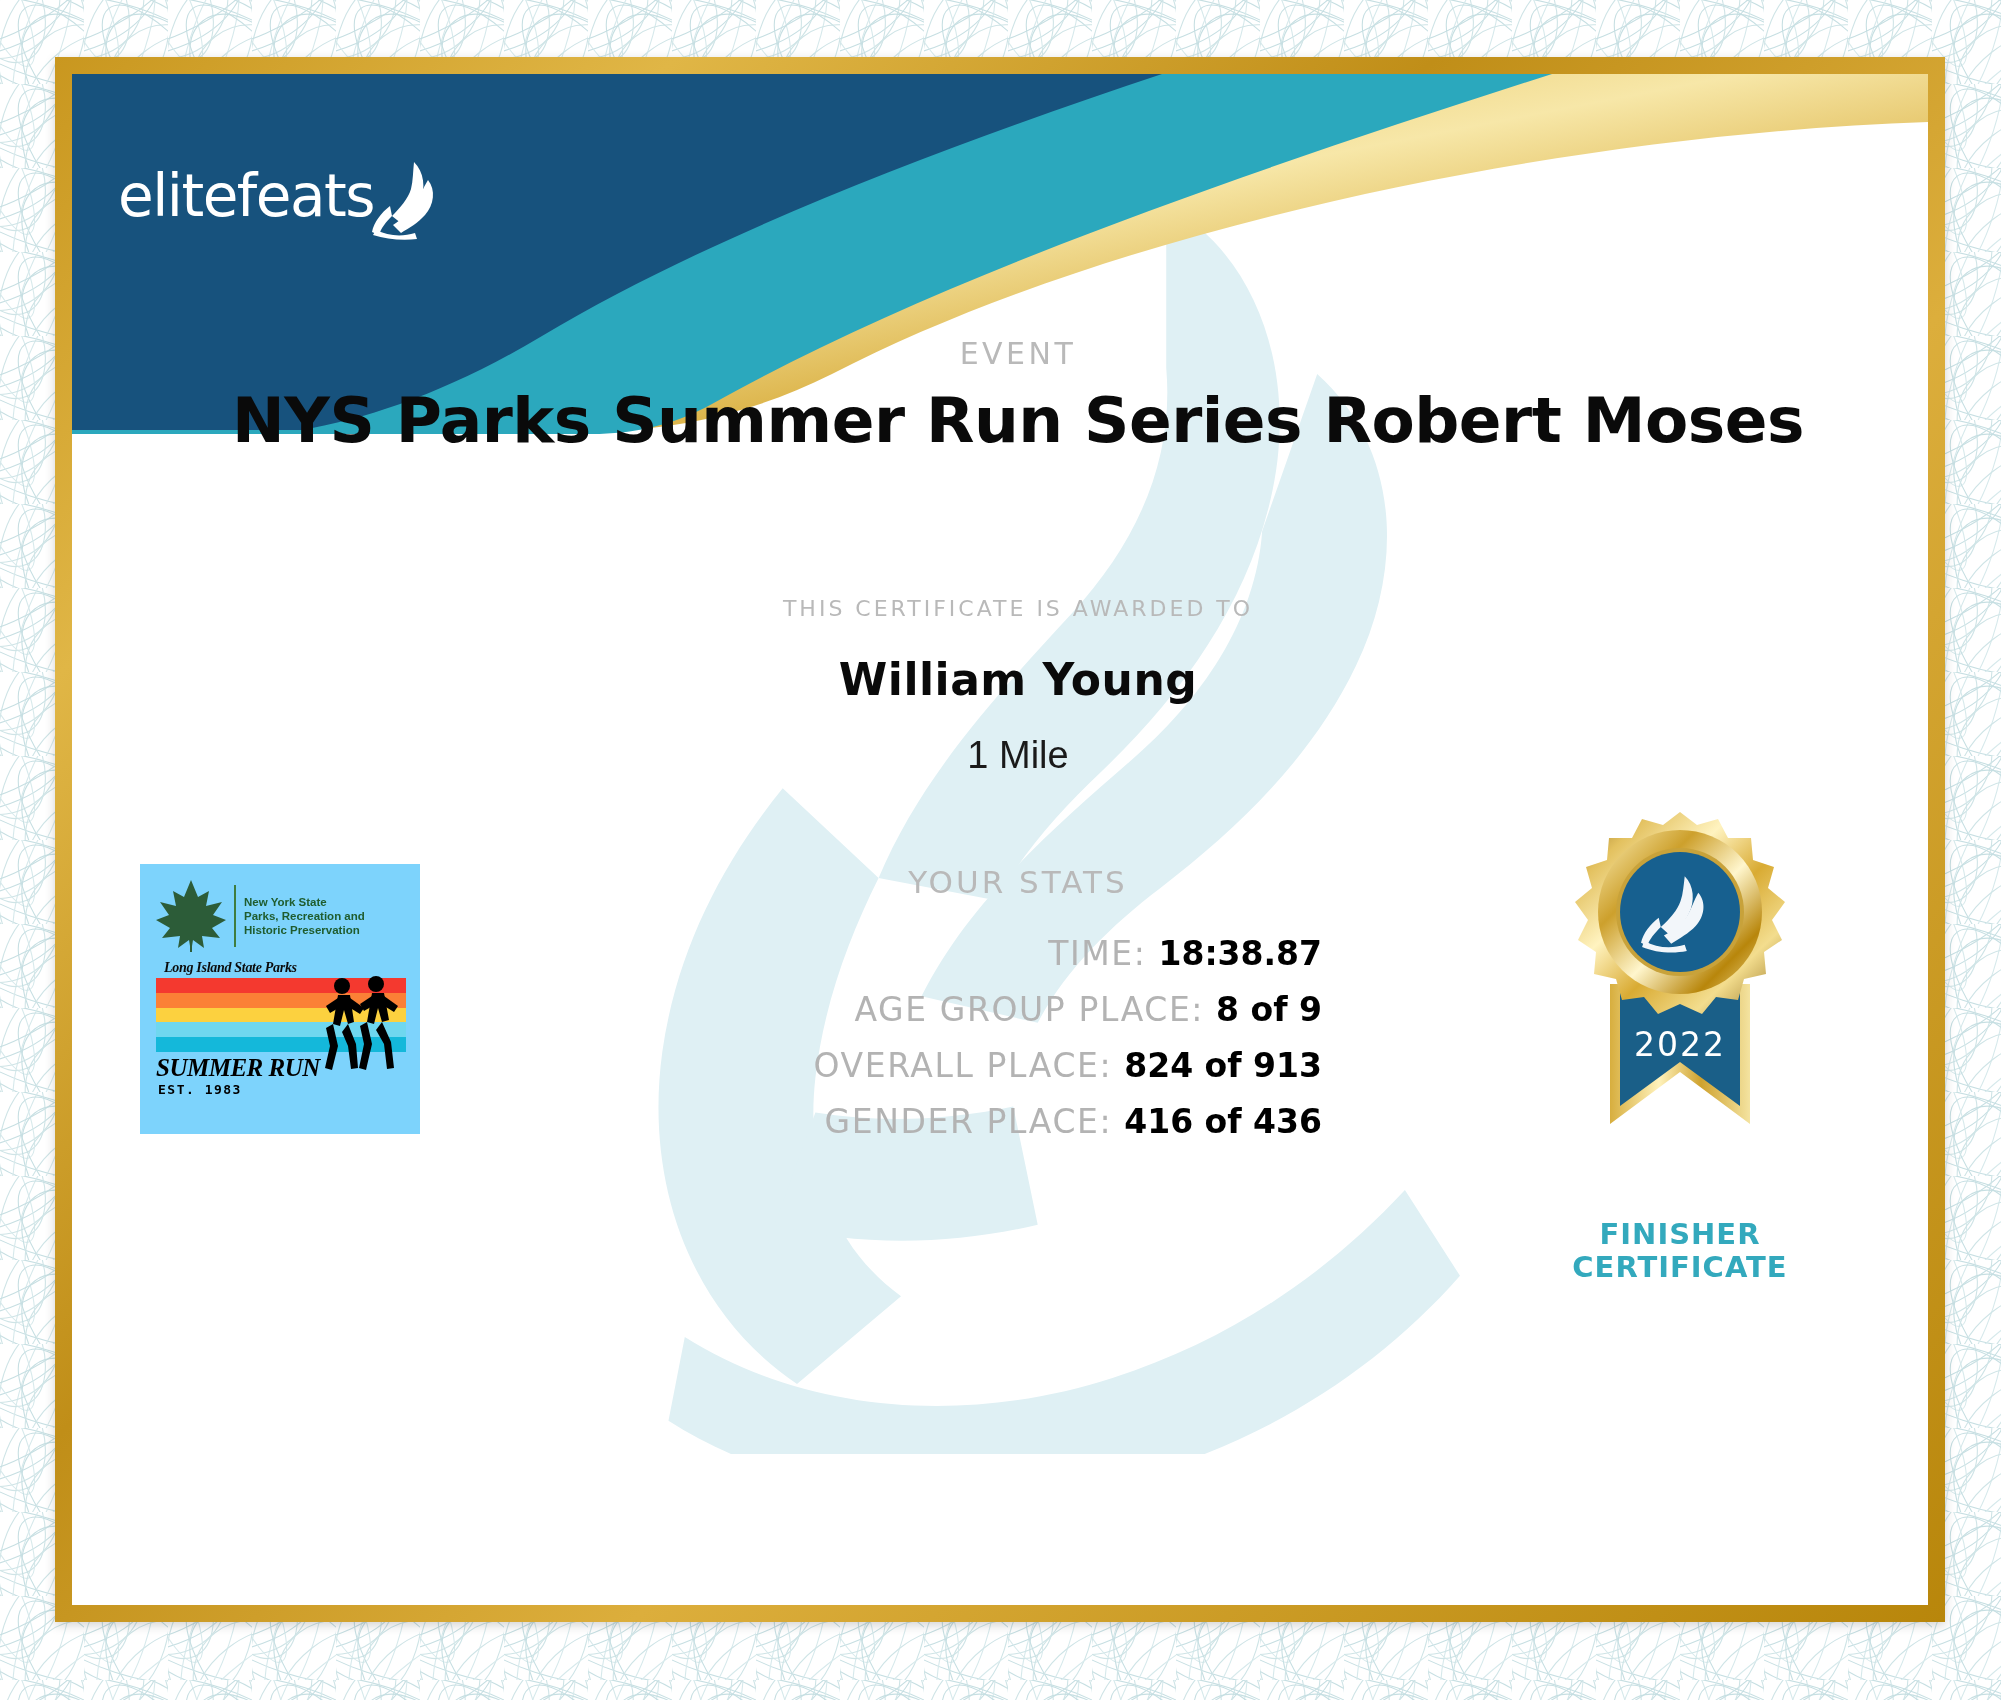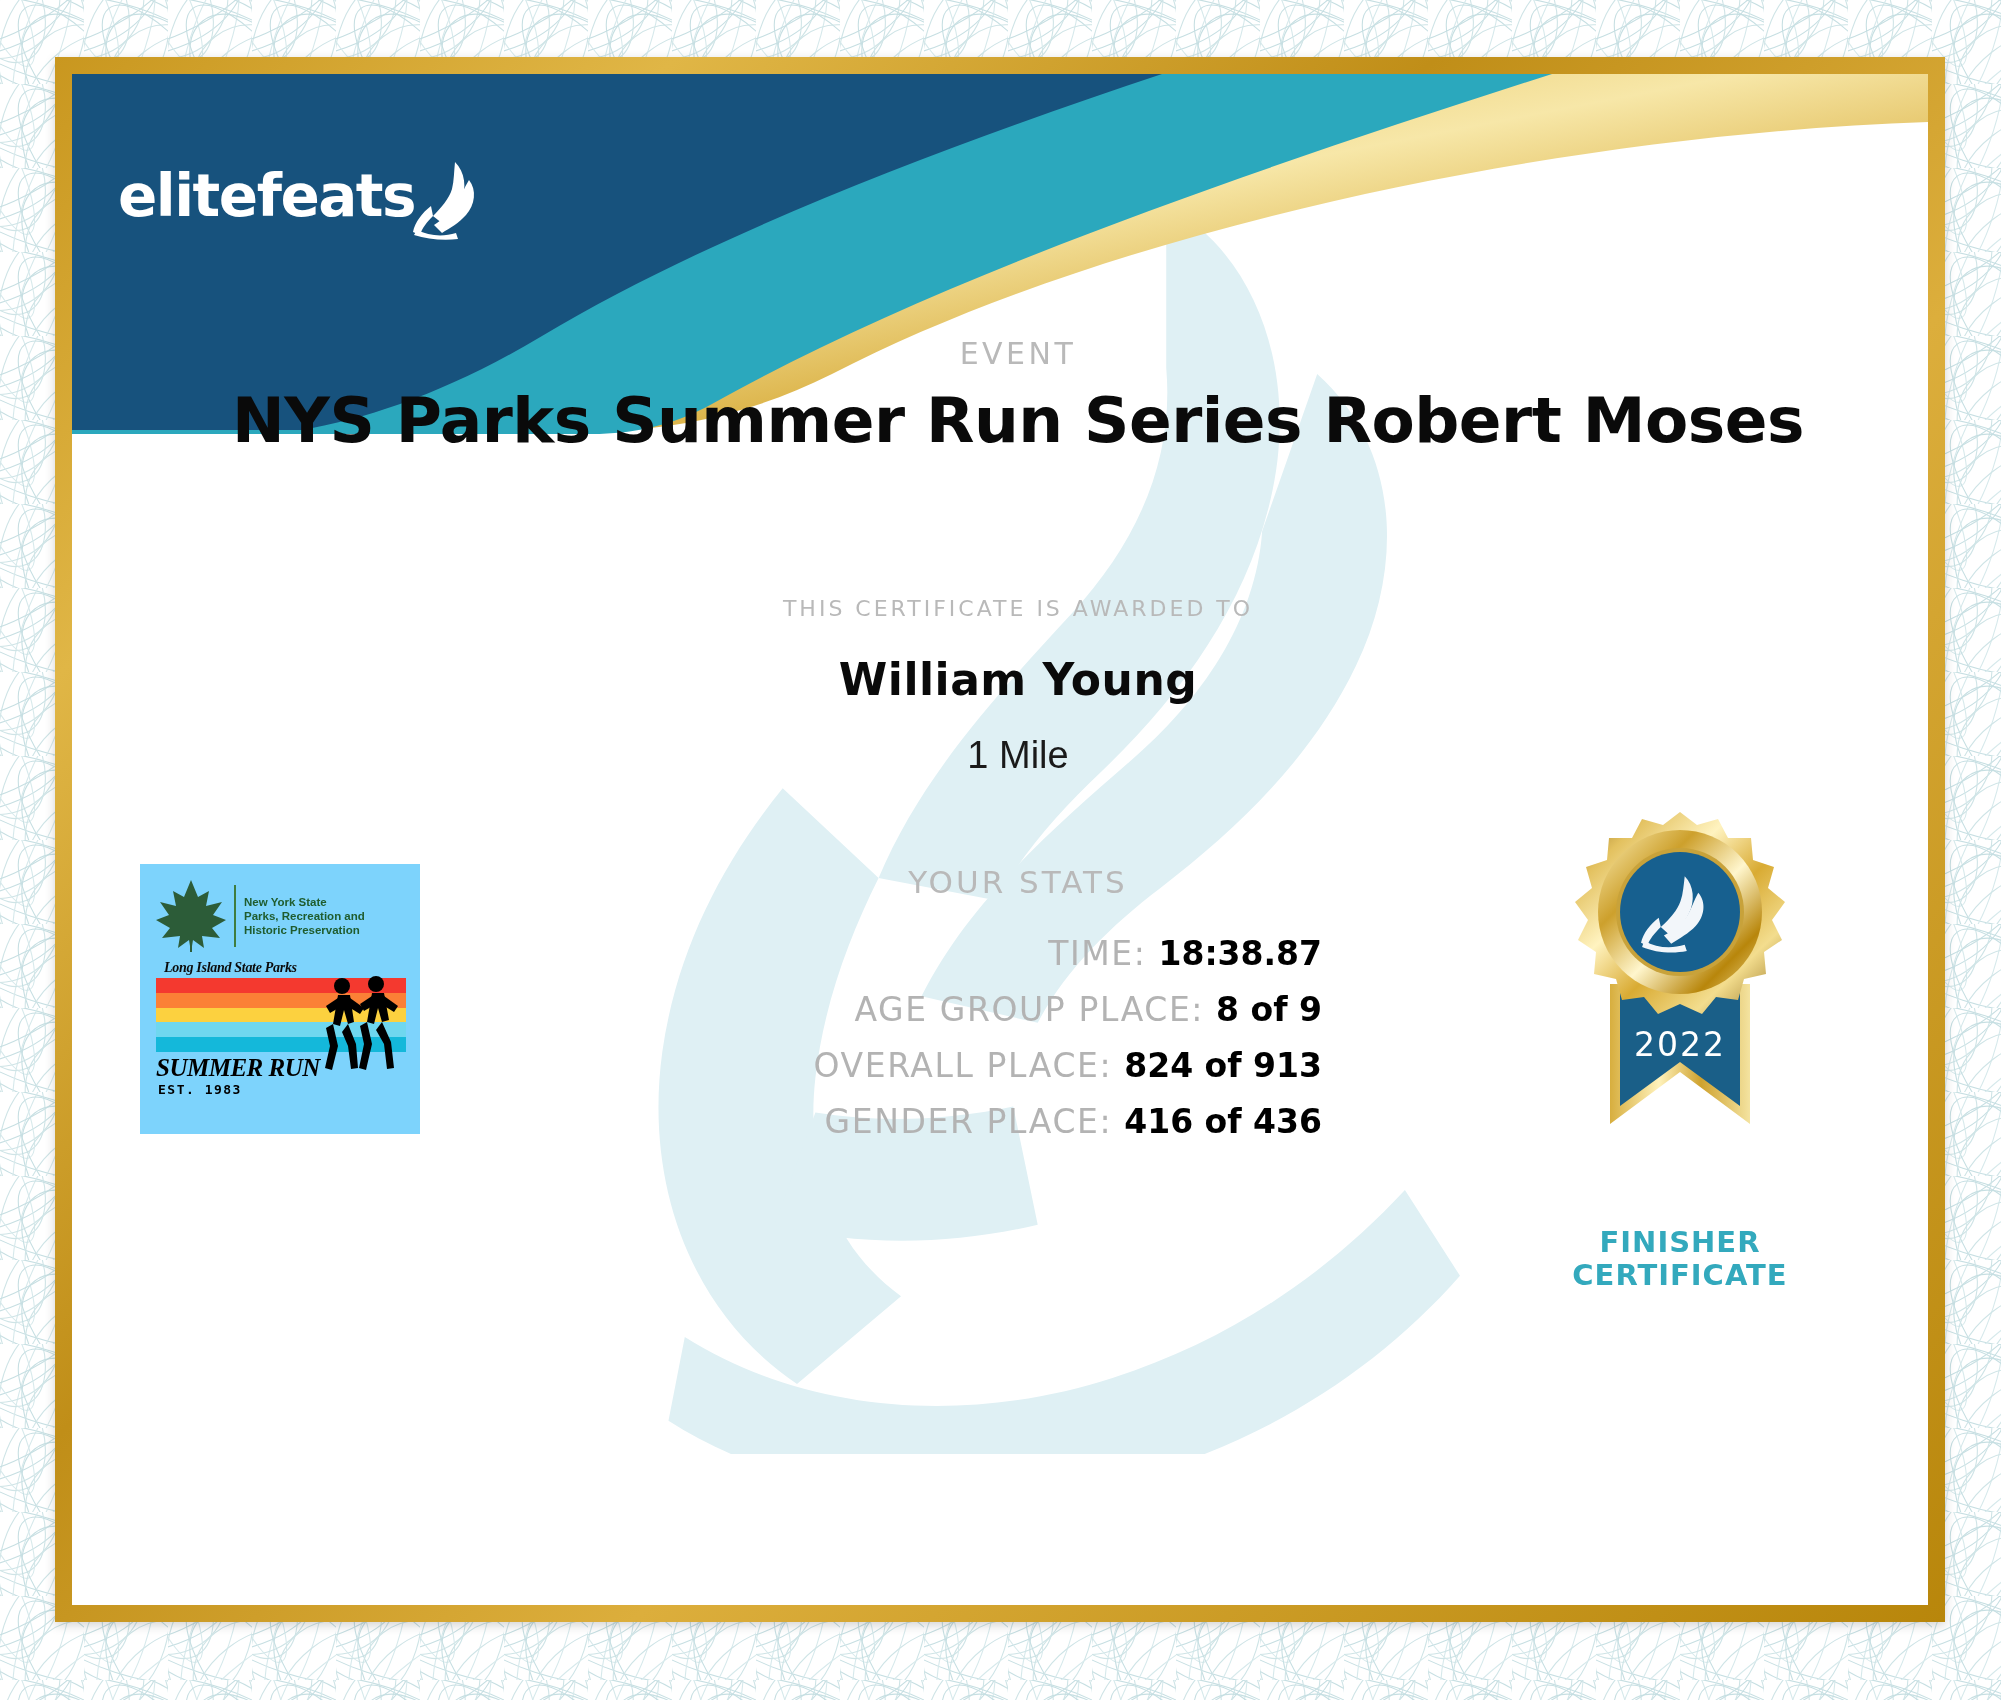--- a/index.html
+++ b/index.html
@@ -57,21 +57,21 @@
     z-index: 3;
   }
   .logo-wrap {
     position: absolute;
     left: 46px; top: 78px;
     z-index: 5;
     display: flex; align-items: center;
   }
   .logo-text {
     font-size: 58px;
-    font-weight: 700;
+    font-weight: 400;
     color: #ffffff;
     letter-spacing: -1.5px;
     font-family: "DejaVu Sans", sans-serif;
   }
   .logo-wing { margin-left: -6px; margin-top: 6px; }
 
   
   .content {
     position: absolute;
     left: 0; top: 0;
@@ -221,21 +221,20 @@
 
   
   .medal {
     position: absolute;
     right: 88px; top: 720px;
     width: 320px;
     z-index: 7;
     text-align: center;
   }
   .medal-caption {
-    margin-top: 8px;
     color: #33a9bd;
     font-size: 29px;
     font-weight: 700;
     line-height: 1.15;
     letter-spacing: 1px;
     font-family: "DejaVu Sans", sans-serif;
   }
 </style>
 </head>
 <body>

